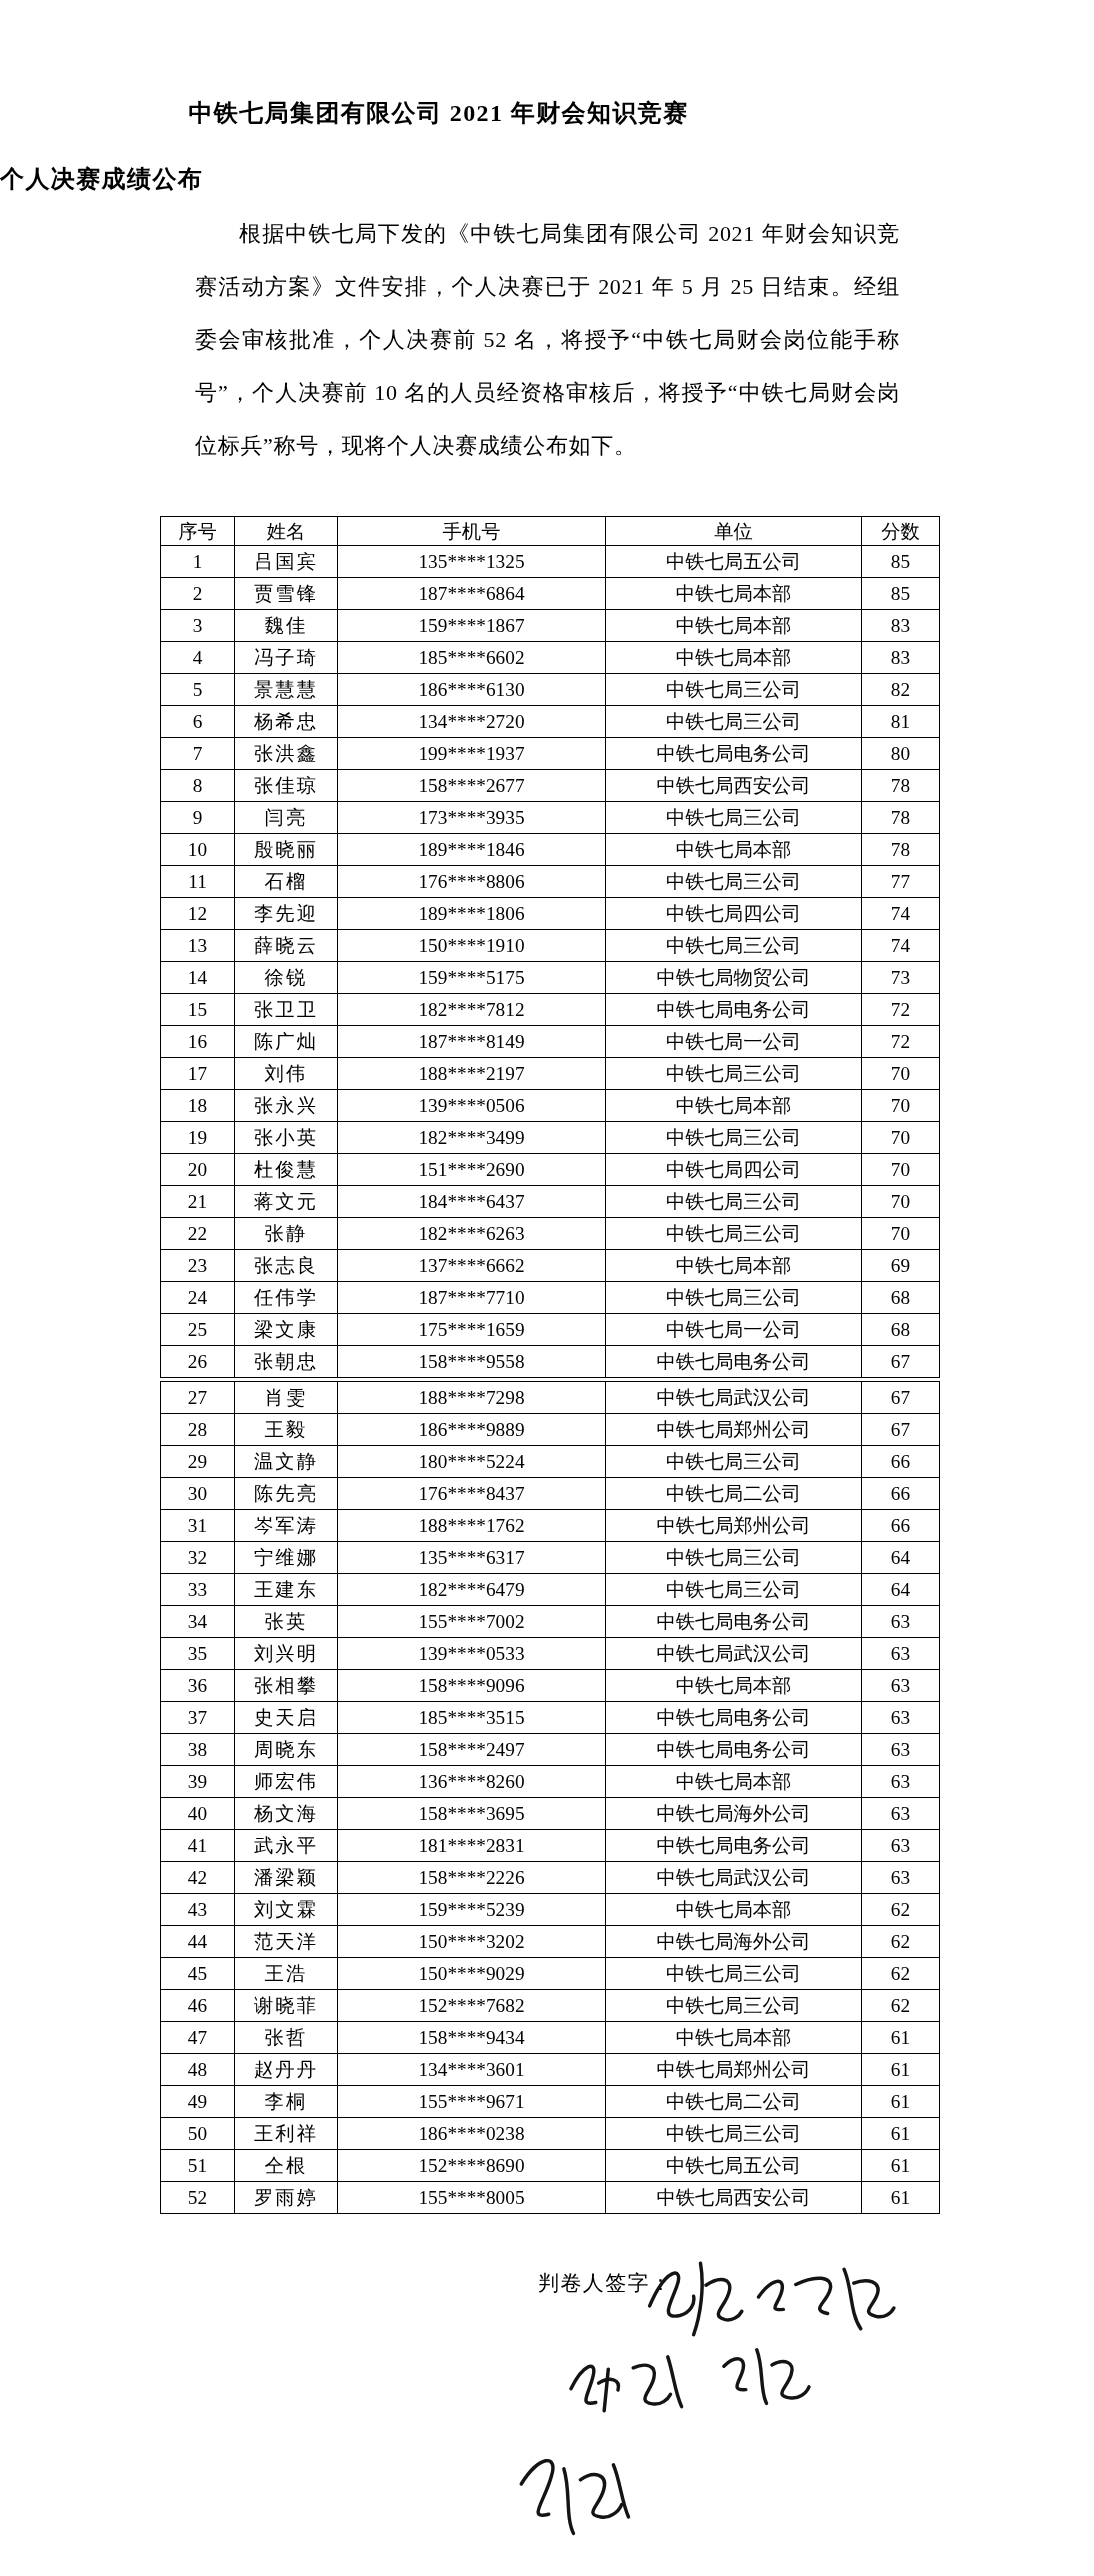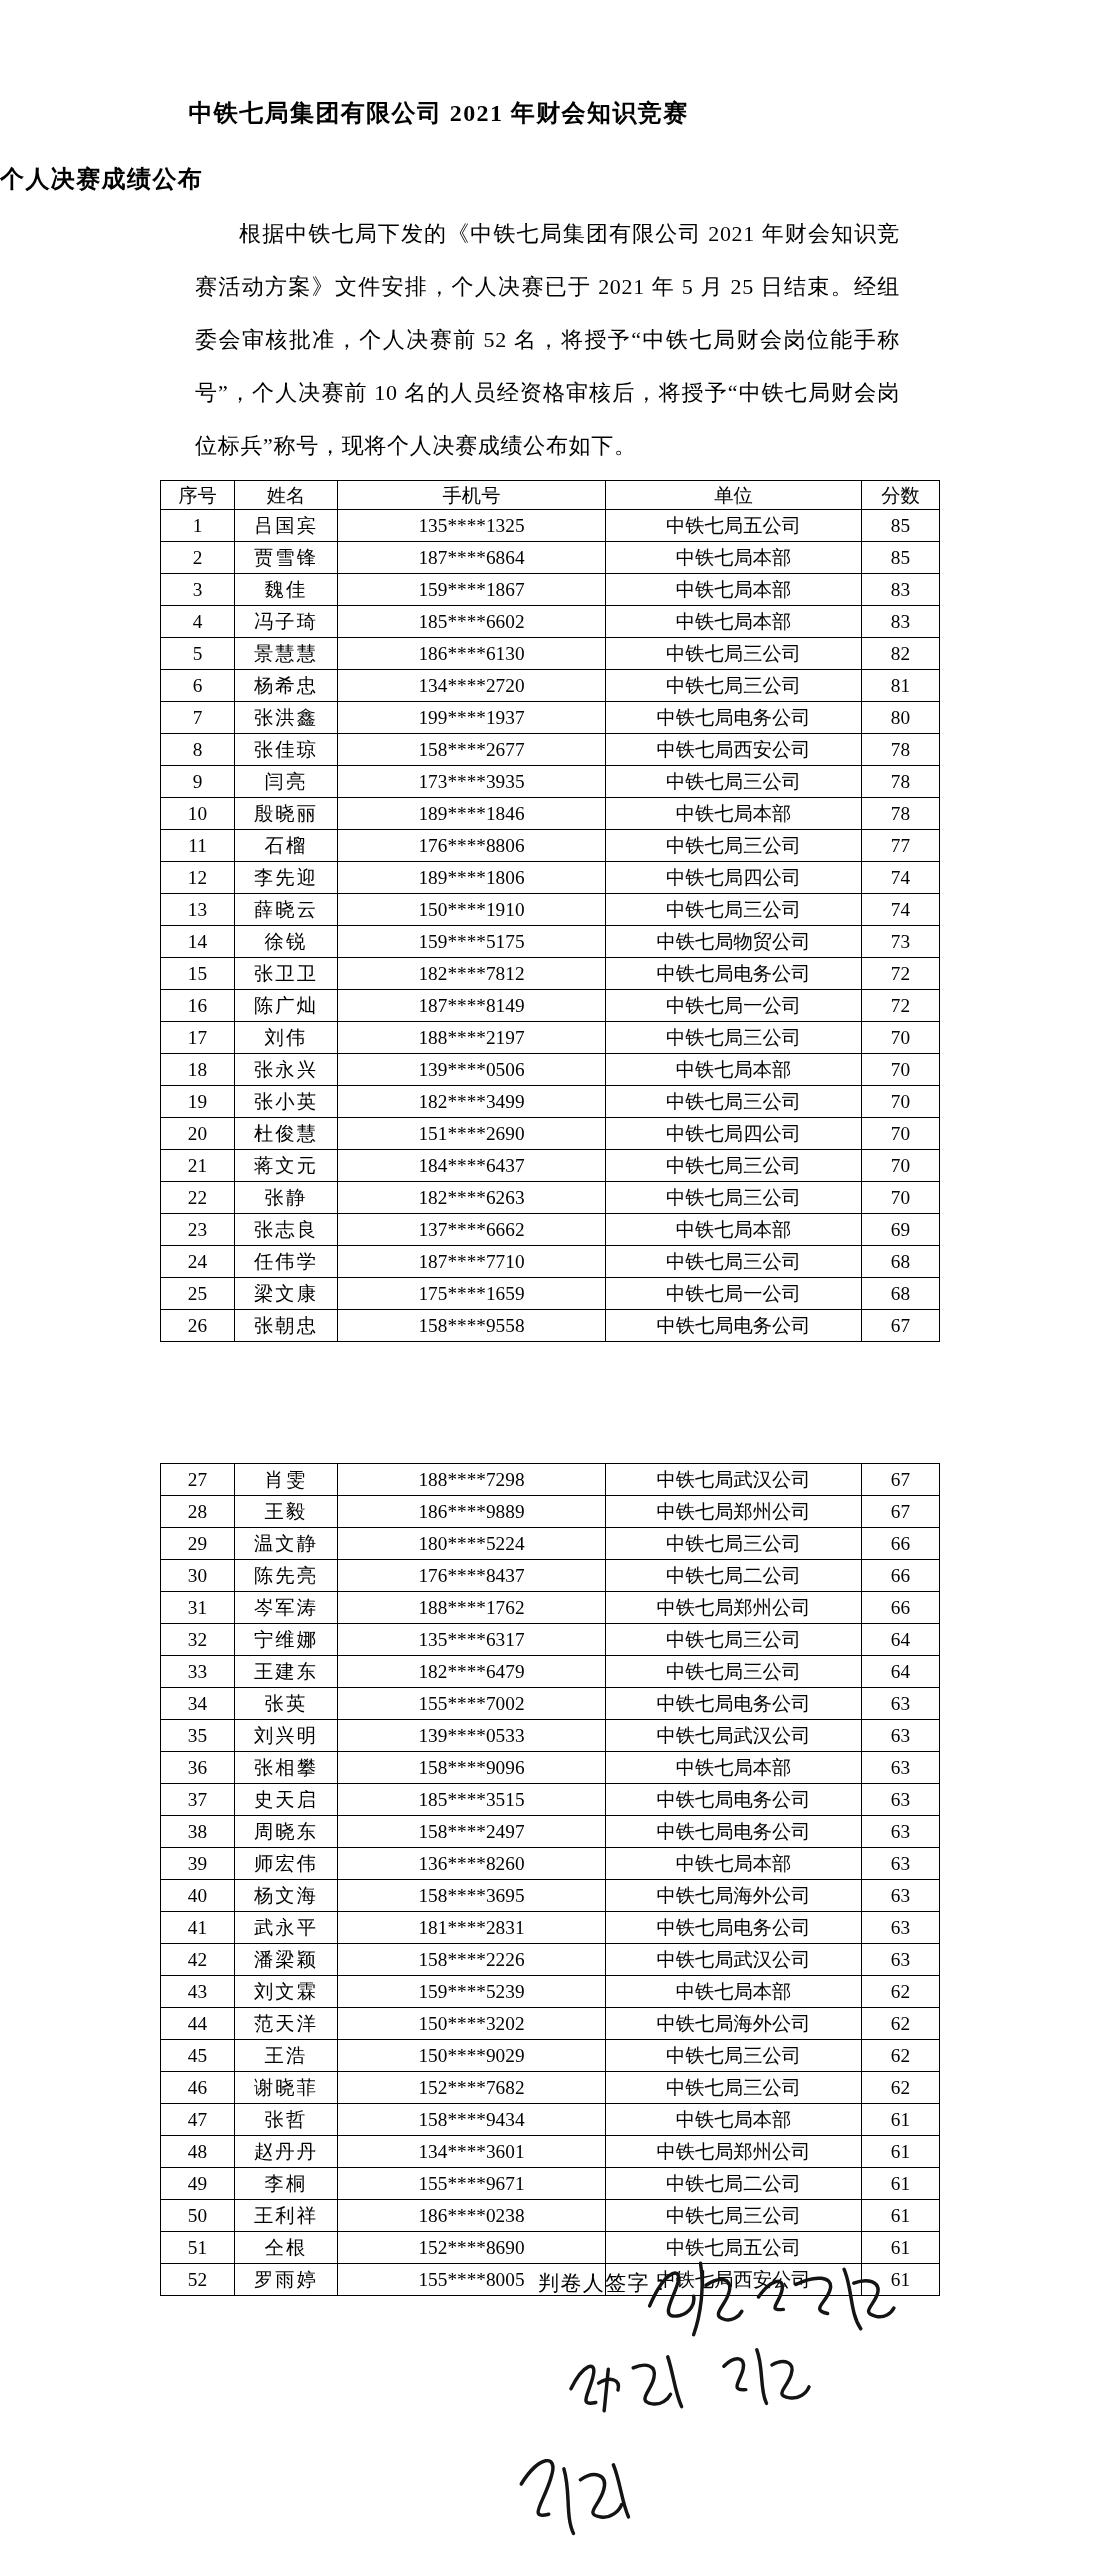--- a/index.html
+++ b/index.html
@@ -17,22 +17,22 @@
   }
   .para{
     position:absolute;top:207px;left:195px;width:705px;
     font-size:22px;line-height:53px;text-align:justify;text-justify:inter-ideograph;
     text-indent:2em;letter-spacing:0.7px;
   }
   .score-table{
     position:absolute;left:160px;width:780px;
     border-collapse:collapse;table-layout:fixed;
   }
-  .t1{top:480px;}
-  .t2{top:1463px;}
+  .t1{top:516px;}
+  .t2{top:1381px;}
   .score-table th,.score-table td{
     border:1.4px solid #000;text-align:center;vertical-align:middle;
     font-size:19.3px;font-weight:normal;padding:0;overflow:hidden;white-space:nowrap;
   }
   .score-table th{height:28px;}
   .score-table td{height:31px;}
   .score-table td:nth-child(2){letter-spacing:2.1px;}
   .c-no{width:74px;}.c-name{width:103px;}.c-phone{width:268px;}.c-unit{width:256px;}.c-score{width:78px;}
   .sig-area{
     position:absolute;top:2255px;left:510px;width:441px;height:310px;

